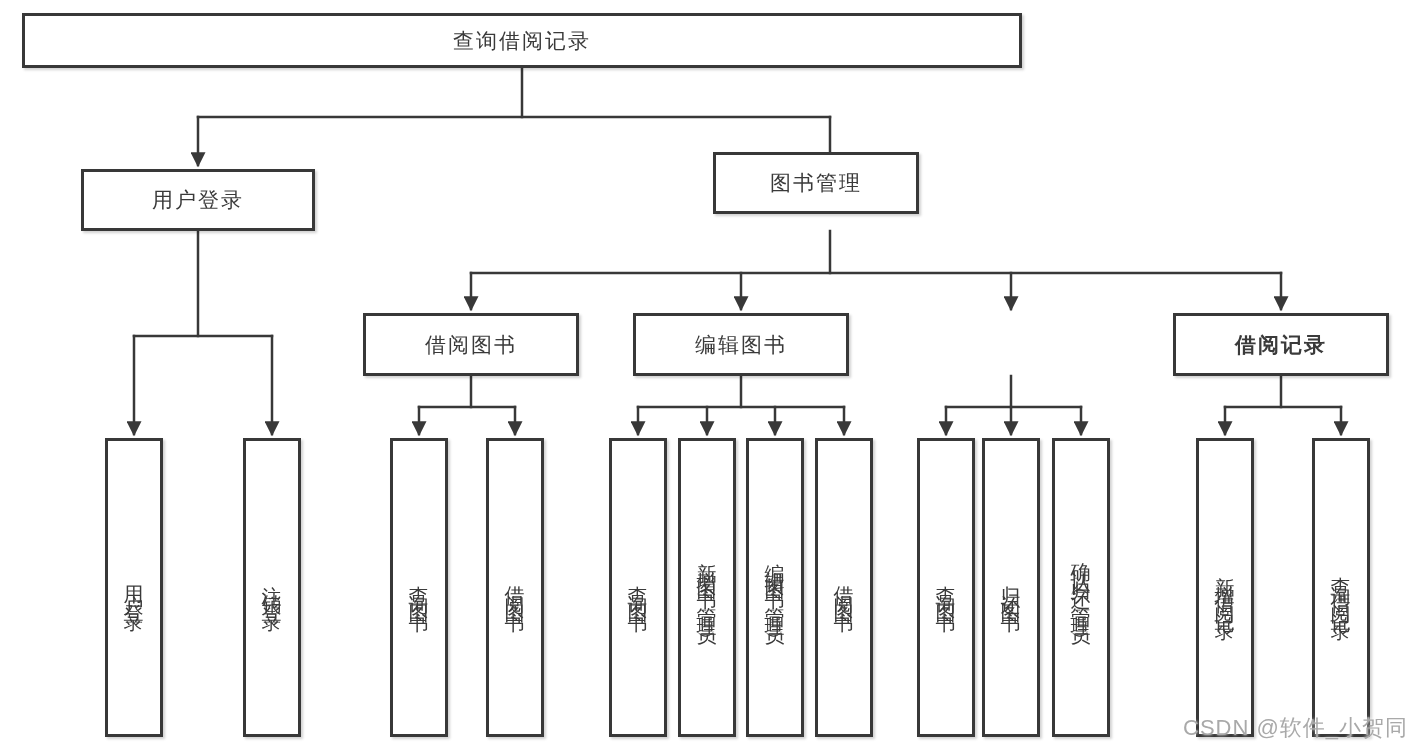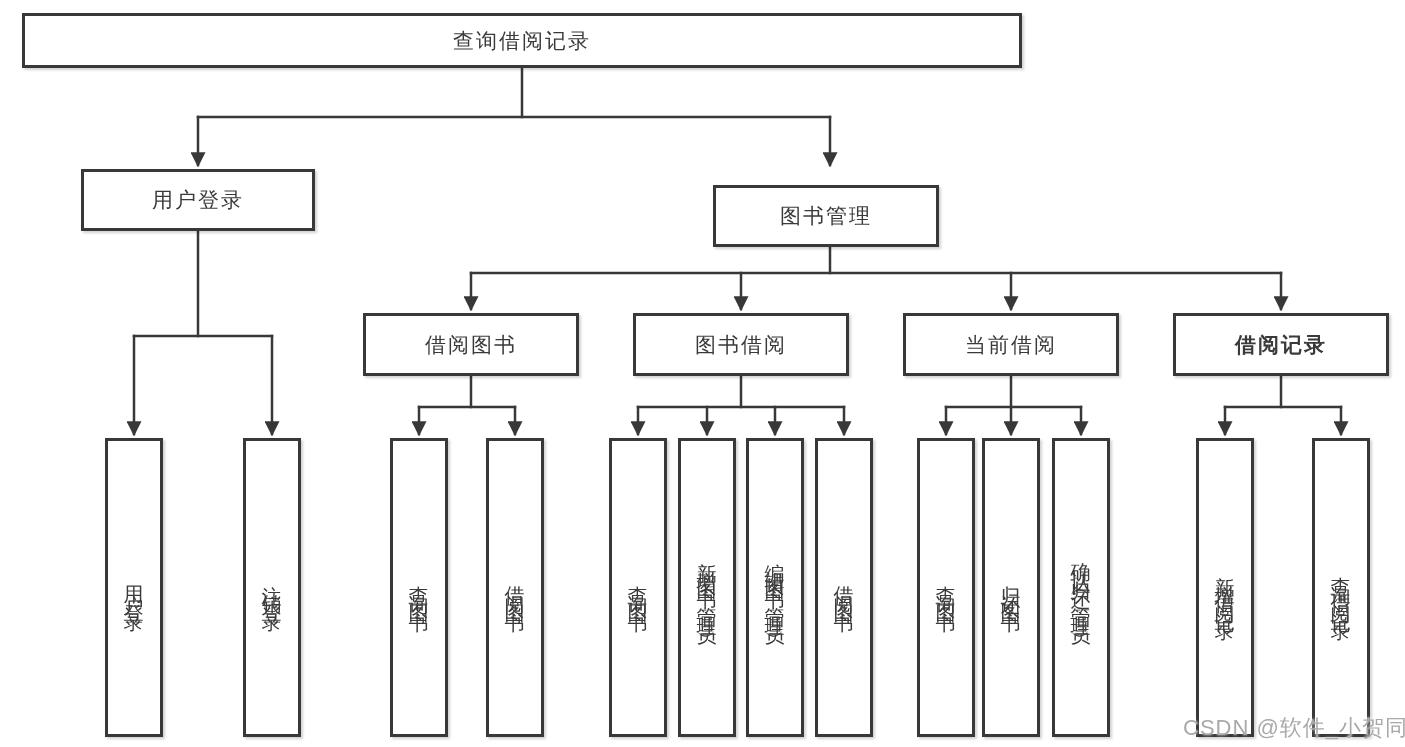--- a/index.html
+++ b/index.html
@@ -91,25 +91,24 @@
       <line x1="1281" y1="376" x2="1281" y2="407"></line>
       <line x1="1225" y1="407" x2="1341" y2="407"></line>
       <line x1="1225" y1="407" x2="1225" y2="434" marker-end="url(#arw)"></line>
       <line x1="1341" y1="407" x2="1341" y2="434" marker-end="url(#arw)"></line>
     </g>
   </svg>
 
   <div class="box h-label" style="left:22px;top:13px;width:1000px;height:55px;">查询借阅记录</div>
 
   <div class="box h-label" style="left:81px;top:169px;width:234px;height:62px;">用户登录</div>
-  <div class="box h-label" style="left:713px;top:185px;width:226px;height:62px;">图书管理</div>
+  <div class="box h-label" style="left:713px;top:152px;width:206px;height:62px;">图书管理</div>
 
   <div class="box h-label" style="left:363px;top:313px;width:216px;height:63px;">借阅图书</div>
-  <div class="box h-label" style="left:633px;top:313px;width:216px;height:63px;">图书借阅</div>
-  <div class="box h-label" style="left:903px;top:313px;width:216px;height:63px;">当前借阅</div>
+  <div class="box h-label" style="left:633px;top:313px;width:216px;height:63px;">编辑图书</div>
   <div class="box h-label" style="left:1173px;top:313px;width:216px;height:63px;font-weight:bold;">借阅记录</div>
 
   <div class="box leaf" style="left:105px;top:438px;width:58px;height:299px;">用户登录</div>
   <div class="box leaf" style="left:243px;top:438px;width:58px;height:299px;">注销登录</div>
 
   <div class="box leaf" style="left:390px;top:438px;width:58px;height:299px;">查询图书</div>
   <div class="box leaf" style="left:486px;top:438px;width:58px;height:299px;">借阅图书</div>
 
   <div class="box leaf" style="left:609px;top:438px;width:58px;height:299px;">查询图书</div>
   <div class="box leaf" style="left:678px;top:438px;width:58px;height:299px;">新增图书（管理员）</div>

